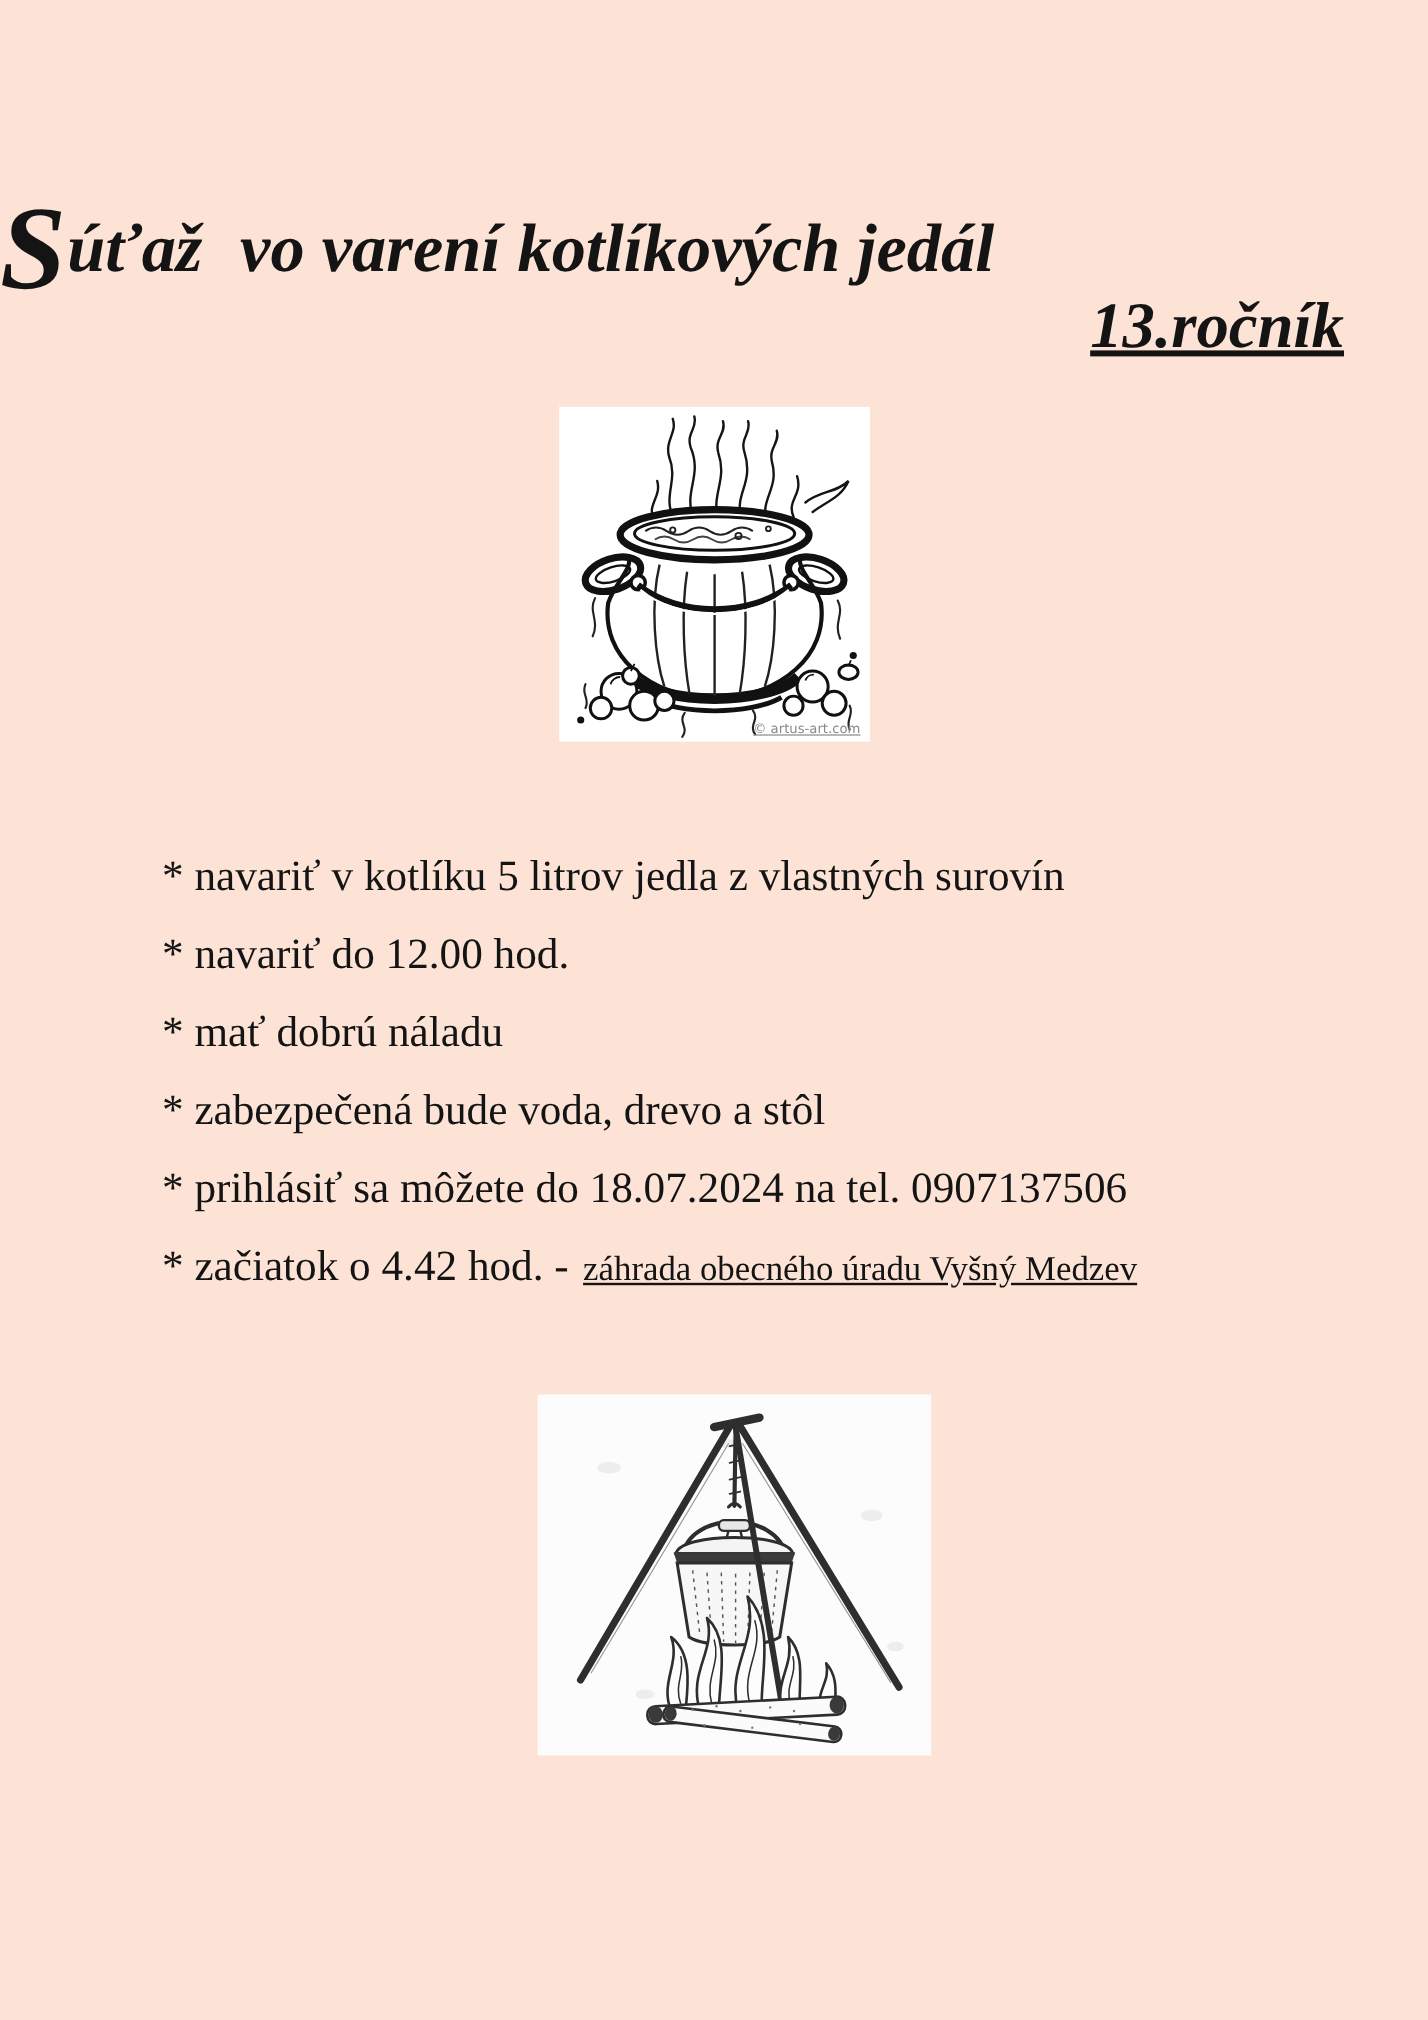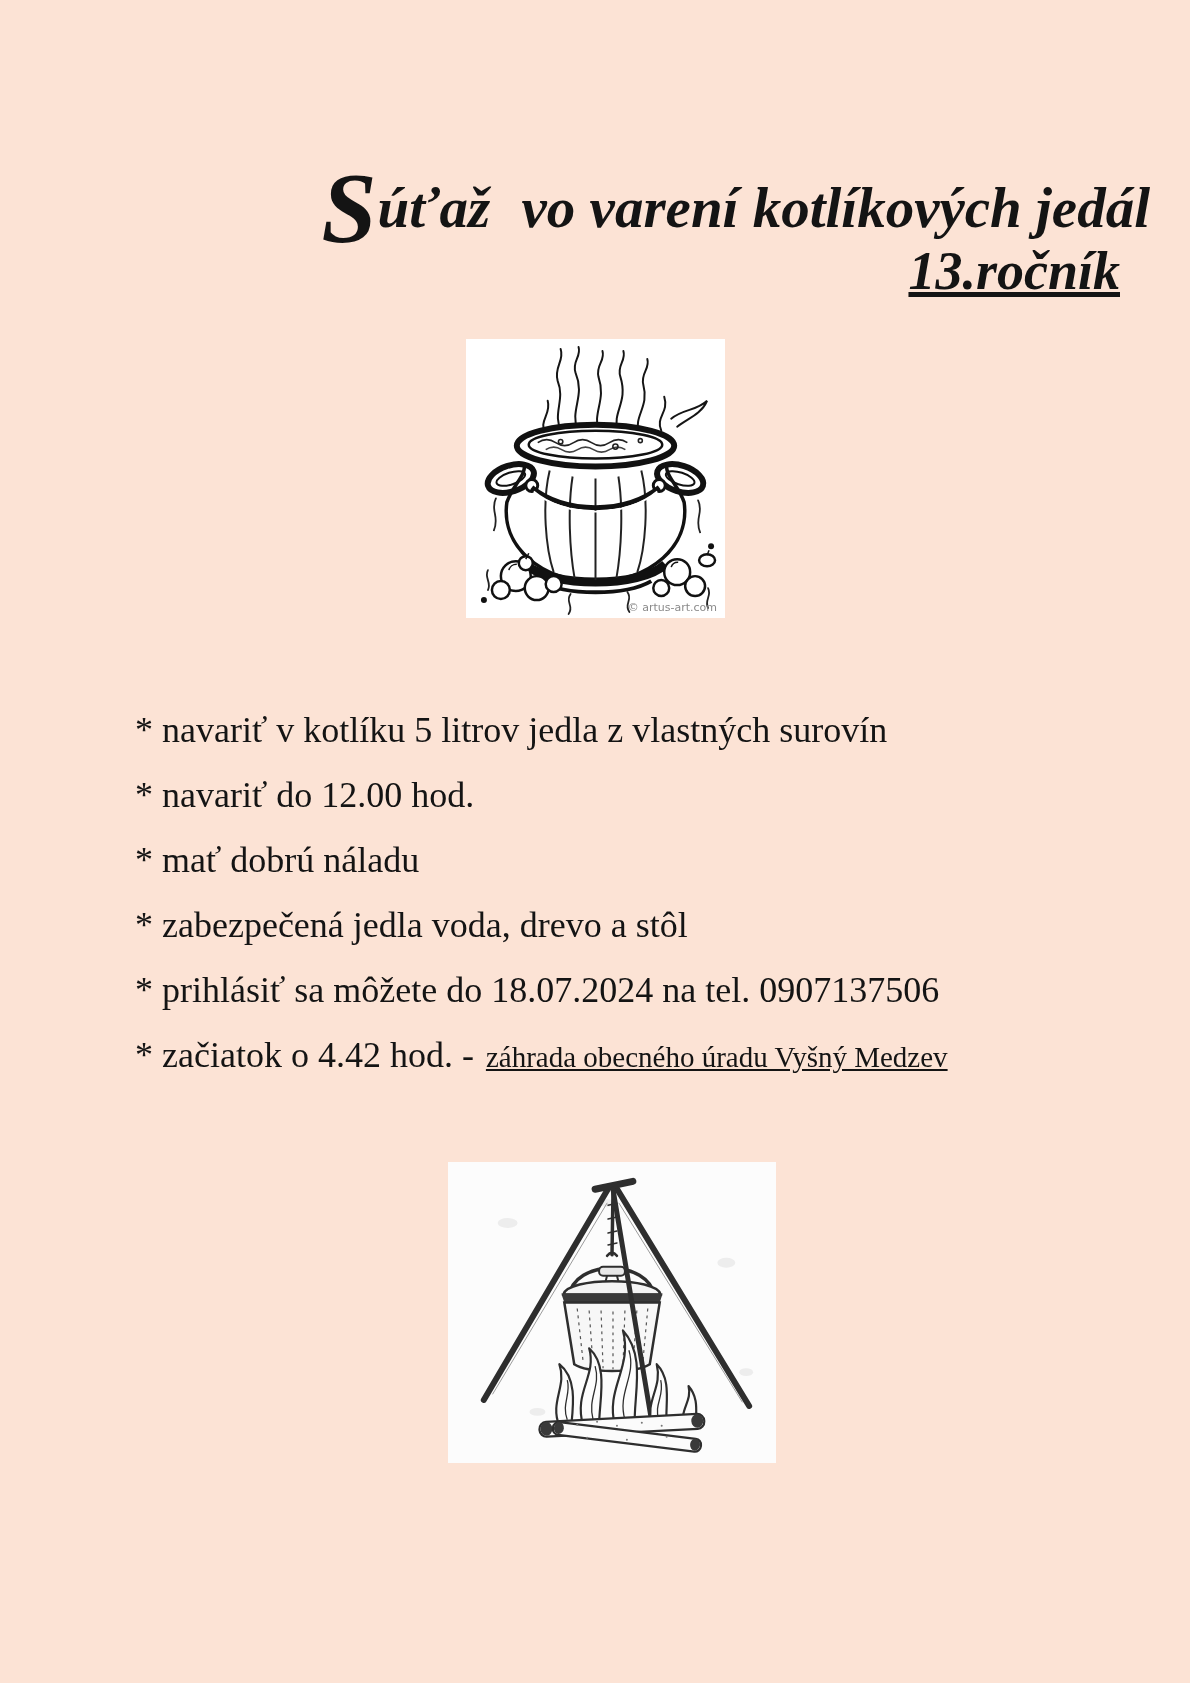--- a/index.html
+++ b/index.html
@@ -4,36 +4,36 @@
 <style>
   html,body { margin:0; padding:0; }
   .page {
     position:relative; width:1190px; height:1683px;
     background:#fce3d5; overflow:hidden;
     font-family:"Liberation Serif", serif; color:#141414;
   }
   
   .title-line1 {
     position:absolute; top:152px; left:0; width:1150px;
-    text-align:right; font-weight:bold; font-style:italic;
+    text-align:left; font-weight:bold; font-style:italic;
     font-size:57px; line-height:112px; white-space:nowrap;
   }
   .title-cap { font-size:99px; vertical-align:-14px; letter-spacing:1px; }
   .title-rest-gap { margin-left:0.55em; }
   .title-line2 {
     position:absolute; top:240px; left:0; width:1120px;
     text-align:right; font-weight:bold; font-style:italic;
     font-size:54px; line-height:62px;text-decoration:underline;
   }
   
   .img1 { position:absolute; left:466px; top:339px; width:259px; height:279px; background:#ffffff; }
   .img1 svg { display:block; width:100%; height:100%; }
   .watermark {
     position:absolute; right:8px; bottom:4px;
-    font-family:"DejaVu Sans", sans-serif; font-size:11px; color:#8a8a8a;
+    font-family:"DejaVu Sans", sans-serif; font-size:11px; color:#8a8a8a;text-decoration:underline;
   }
   .img2 { position:absolute; left:448px; top:1162px; width:328px; height:301px; background:#fcfcfc; }
   .img2 svg { display:block; width:100%; height:100%; }
   
   .rules-heading {
     position:absolute; top:636px; left:135px;
     font-style:italic; font-size:42px; line-height:48px;
   }
   .bullets { position:absolute; top:698px; left:135px; font-size:36px; }
   .bullet { line-height:65px; white-space:nowrap; }
@@ -129,21 +129,21 @@
       </g>
     </svg>
     <span class="watermark">© artus-art.com</span>
   </div>
 
 
   <div class="bullets">
     <div class="bullet">* navariť v kotlíku 5 litrov jedla z vlastných surovín</div>
     <div class="bullet">* navariť do 12.00 hod.</div>
     <div class="bullet">* mať dobrú náladu</div>
-    <div class="bullet">* zabezpečená jedla voda, drevo a stôl</div>
+    <div class="bullet">* zabezpečená bude voda, drevo a stôl</div>
     <div class="bullet">* prihlásiť sa môžete do 18.07.2024 na tel. 0907137506</div>
     <div class="bullet"><span>* začiatok o 4.42 hod. -</span><span class="detail">záhrada obecného úradu Vyšný Medzev</span></div>
   </div>
 
   <div class="img2">
     <svg viewBox="0 0 330 300">
 
       <g fill="#ededed">
         <ellipse cx="60" cy="60" rx="10" ry="5"></ellipse>
         <ellipse cx="280" cy="100" rx="9" ry="5"></ellipse>

